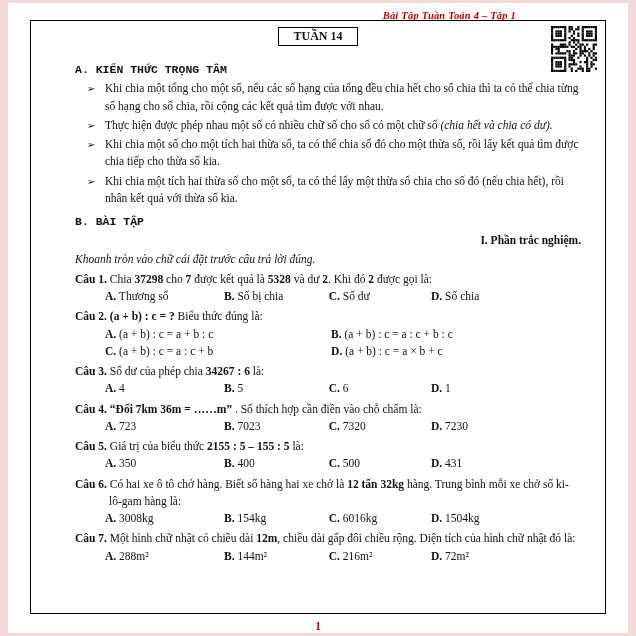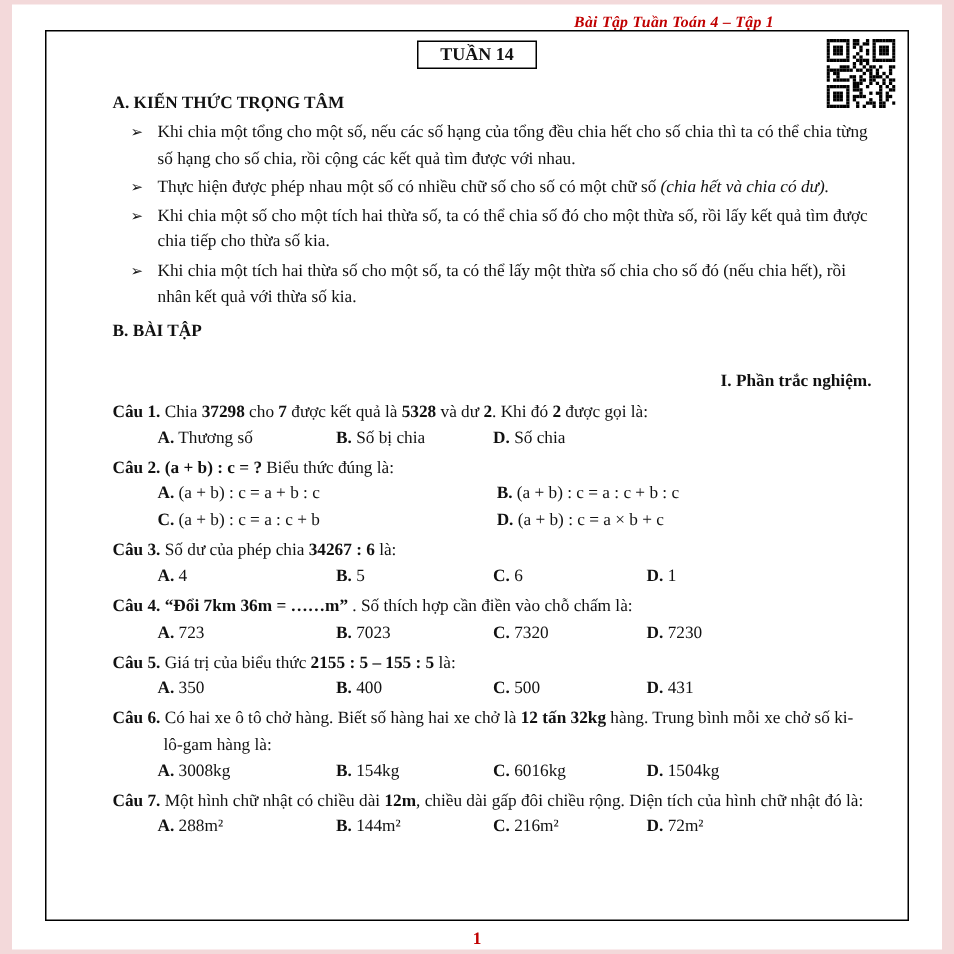--- a/index.html
+++ b/index.html
@@ -8,26 +8,26 @@
   .photo{position:relative;width:636px;height:636px;background:#f3d9da;}
   .page{position:absolute;left:8px;right:8px;top:3px;bottom:3px;background:#ffffff;}
   .page-header{position:absolute;top:7px;right:112px;font-weight:bold;font-style:italic;
     font-size:10.5px;color:var(--red);letter-spacing:.2px;}
   .frame{position:absolute;left:22px;right:22px;top:17px;bottom:19px;border:1.5px solid #000;overflow:hidden;}
   .frame-top{position:relative;height:32px;padding-top:6px;}
   .title-box{width:max-content;margin:0 auto;border:1.2px solid #000;padding:1px 14px;
     font-weight:bold;font-size:12px;}
   .qr{position:absolute;top:5px;right:8px;width:46px;height:46px;}
   .content{padding:2px 24px 0 44px;font-size:11.5px;line-height:1.5;}
-  .heading{font-weight:bold;}
+  .heading{font-weight:bold;font-family:Liberation Mono, monospace;}
   .sect-a{margin-bottom:2px;}
   .bullets{margin-bottom:6px;}
   .bullet{position:relative;padding-left:30px;margin-top:2px;}
   .bullet .arrow{position:absolute;left:12px;top:1px;font-family:"DejaVu Sans",sans-serif;font-size:10px;}
-  .sect-b{margin:4px 0 16px;}
+  .sect-b{margin:4px 0 2px;}
   .subheading{font-weight:bold;margin-bottom:1px;text-align:right;}
   .instruction{font-style:italic;margin-bottom:2px;}
   .question{margin-top:3px;}
   .q-text{padding-left:34px;text-indent:-34px;}
   .q-label{font-weight:bold;}
   .options{display:flex;flex-wrap:wrap;margin-left:30px;}
   .option{white-space:nowrap;}
   .opt-letter{font-weight:bold;}
   .options.four .option:nth-child(1){width:25%;}
   .options.four .option:nth-child(2){width:22%;}
@@ -280,26 +280,28 @@
       <div class="content">
         <div class="heading sect-a">A. KIẾN THỨC TRỌNG TÂM</div>
         <div class="bullets">
             <div class="bullet"><span class="arrow">➢</span><span>Khi chia một tổng cho một số, nếu các số hạng của tổng đều chia hết cho số chia thì ta có thể chia từng số hạng cho số chia, rồi cộng các kết quả tìm được với nhau.</span></div>
             <div class="bullet"><span class="arrow">➢</span><span>Thực hiện được phép nhau một số có nhiều chữ số cho số có một chữ số </span><span style="font-style: italic;">(chia hết và chia có dư).</span></div>
             <div class="bullet"><span class="arrow">➢</span><span>Khi chia một số cho một tích hai thừa số, ta có thể chia số đó cho một thừa số, rồi lấy kết quả tìm được chia tiếp cho thừa số kia.</span></div>
             <div class="bullet"><span class="arrow">➢</span><span>Khi chia một tích hai thừa số cho một số, ta có thể lấy một thừa số chia cho số đó </span><span style="">(nếu chia hết)</span><span>, rồi nhân kết quả với thừa số kia.</span></div>
           </div>
         <div class="heading sect-b">B. BÀI TẬP</div>
         <div class="subheading">I. Phần trắc nghiệm.</div>
+        <div class="instruction">Khoanh tròn vào chữ cái đặt trước câu trả lời đúng.</div>
         <div class="questions">
             <div class="question">
               <div class="q-text"><b class="q-label">Câu 1. </b><span>Chia </span><span style="font-weight: bold;">37298</span><span> cho </span><span style="font-weight: bold;">7</span><span> được kết quả là </span><span style="font-weight: bold;">5328</span><span> và dư </span><span style="font-weight: bold;">2</span><span>. Khi đó </span><span style="font-weight: bold;">2</span><span> được gọi là:</span></div>
               <div class="options four">
                 <span class="option"><b class="opt-letter">A.</b> Thương số</span>
                 <span class="option"><b class="opt-letter">B.</b> Số bị chia</span>
+                <span class="option"><b class="opt-letter">C.</b> Số dư</span>
                 <span class="option"><b class="opt-letter">D.</b> Số chia</span>
               </div>
             </div>
             <div class="question">
               <div class="q-text"><b class="q-label">Câu 2. </b><span style="font-weight: bold;">(a + b) : c = ?</span><span>   Biểu thức đúng là:</span></div>
               <div class="options two">
                 <span class="option"><b class="opt-letter">A.</b> (a + b) : c = a + b : c</span>
                 <span class="option"><b class="opt-letter">B.</b> (a + b) : c = a : c + b : c</span>
                 <span class="option"><b class="opt-letter">C.</b> (a + b) : c = a : c + b</span>
                 <span class="option"><b class="opt-letter">D.</b> (a + b) : c = a × b + c</span>

